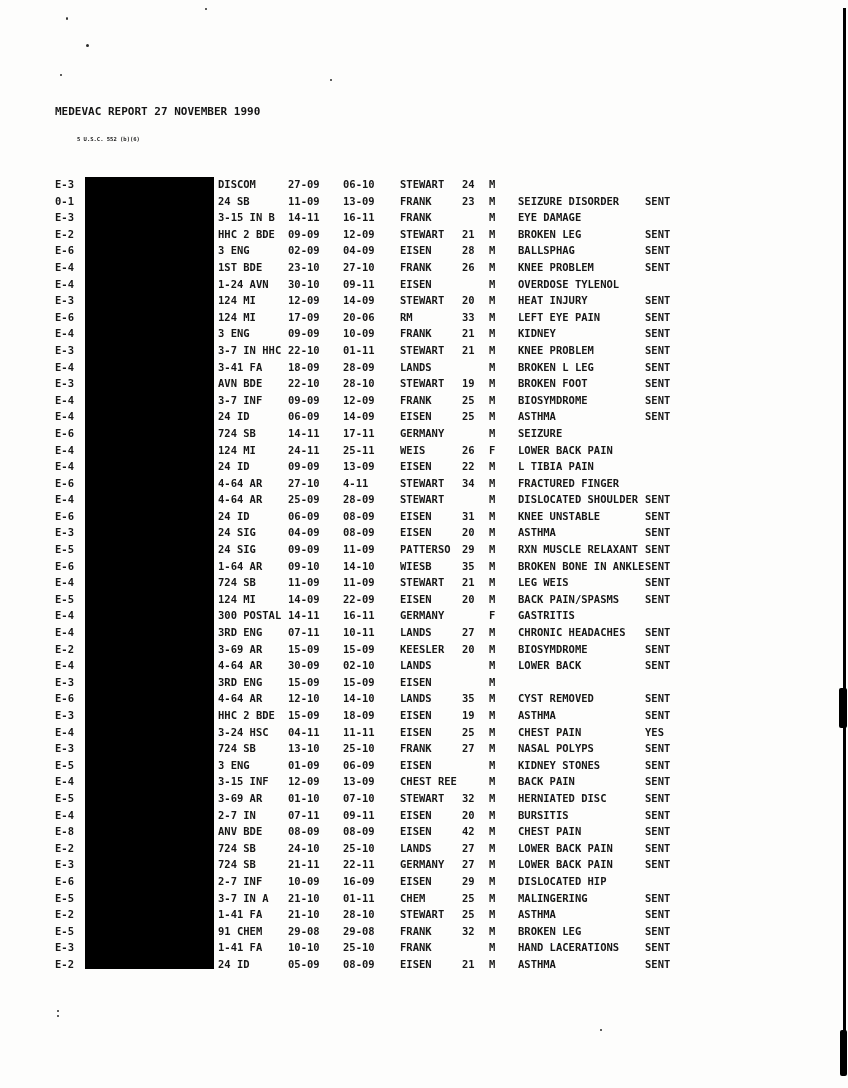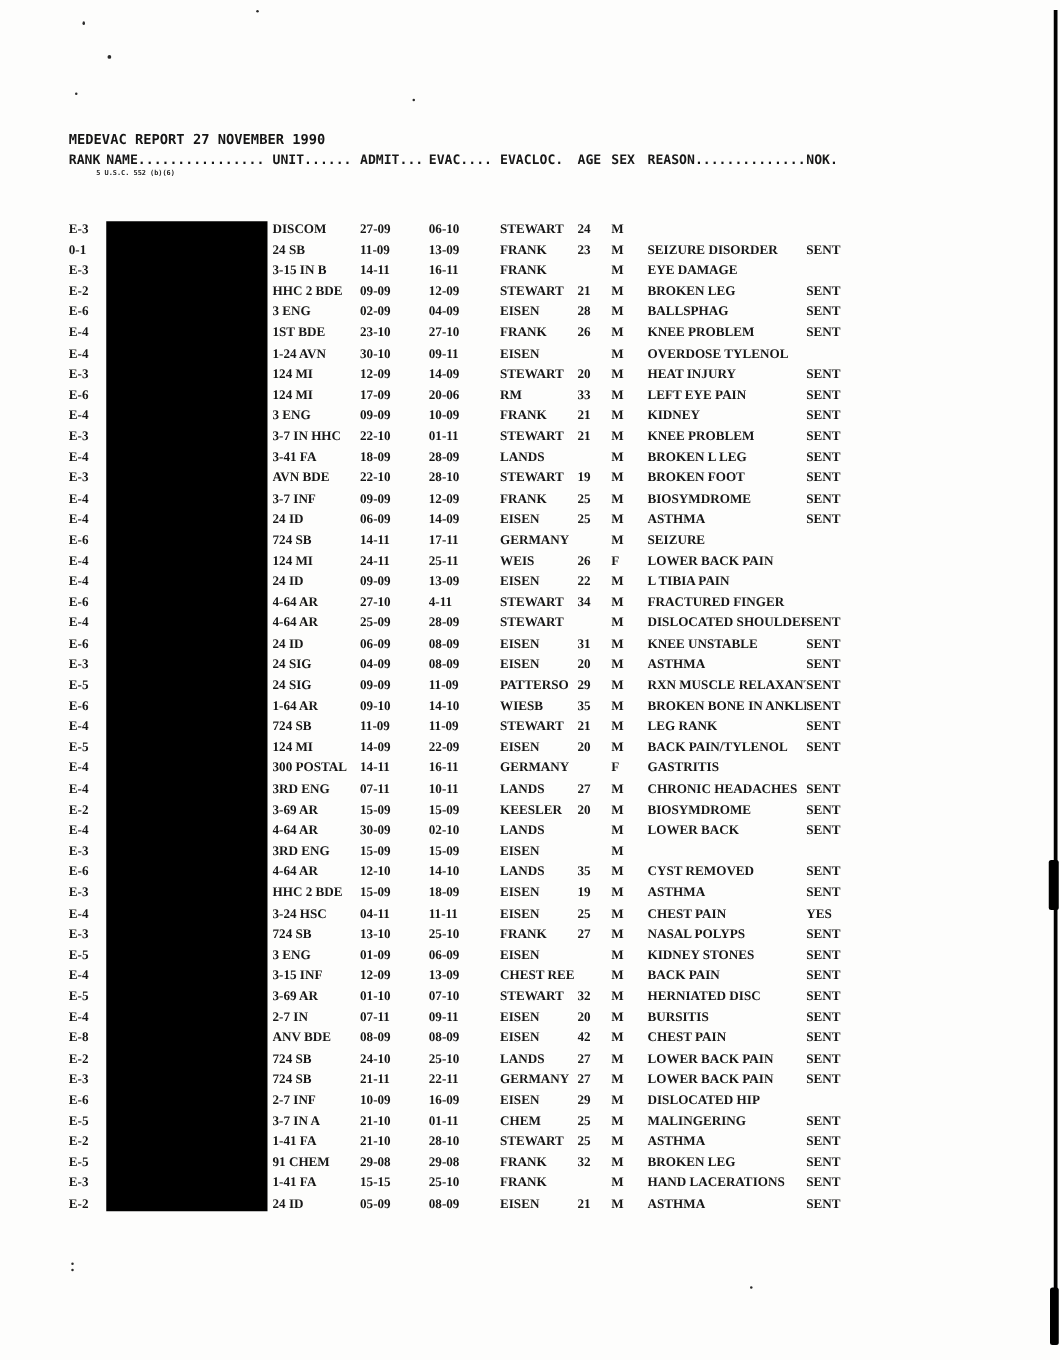--- a/index.html
+++ b/index.html
@@ -36,21 +36,20 @@
     top: 136px;
     font-size: 5.5px;
     font-weight: 700;
     color: #222;
     white-space: pre;
   }
   .table-body {
     position: absolute;
     left: 55px;
     top: 176px;
-    font-family: Liberation Serif, serif;
   }
   .grid-row {
     display: grid;
     grid-template-columns: 30px 133px 70px 55px 57px 62px 27px 29px 127px 43px;
     height: 16.6px;
     line-height: 16.6px;
     font-size: 10.5px;
     font-weight: 700;
     white-space: pre;
     color: #171717;
@@ -106,32 +105,20 @@
   .s7 { left: 57px;  top: 1015px; width: 2px; height: 2px; }
   .s8 { left: 600px; top: 1029px; width: 2px; height: 2px; }
 </style>
 </head>
 <body>
 
 <div class="page">
 
   <div class="doc-title">MEDEVAC REPORT 27 NOVEMBER 1990</div>
 
-  <div class="col-header grid-row">
-    <span class="cell">RANK</span>
-    <span class="cell">NAME................</span>
-    <span class="cell">UNIT......</span>
-    <span class="cell">ADMIT...</span>
-    <span class="cell">EVAC....</span>
-    <span class="cell">EVACLOC.</span>
-    <span class="cell">AGE</span>
-    <span class="cell">SEX</span>
-    <span class="cell">REASON..............</span>
-    <span class="cell">NOK.</span>
-  </div>
 
   <div class="privacy-note">5 U.S.C. 552 (b)(6)</div>
 
   <div class="table-body">
   <div class="grid-row">
     <span class="cell">E-3</span>
     <span class="cell"></span>
     <span class="cell">DISCOM</span>
     <span class="cell">27-09</span>
     <span class="cell">06-10</span>
@@ -443,34 +430,34 @@
 
   <div class="grid-row">
     <span class="cell">E-4</span>
     <span class="cell"></span>
     <span class="cell">724 SB</span>
     <span class="cell">11-09</span>
     <span class="cell">11-09</span>
     <span class="cell">STEWART</span>
     <span class="cell">21</span>
     <span class="cell">M</span>
-    <span class="cell">LEG RANK</span>
+    <span class="cell">LEG WEIS</span>
     <span class="cell">SENT</span>
   </div>
 
   <div class="grid-row">
     <span class="cell">E-5</span>
     <span class="cell"></span>
     <span class="cell">124 MI</span>
     <span class="cell">14-09</span>
     <span class="cell">22-09</span>
     <span class="cell">EISEN</span>
     <span class="cell">20</span>
     <span class="cell">M</span>
-    <span class="cell">BACK PAIN/TYLENOL</span>
+    <span class="cell">BACK PAIN/SPASMS</span>
     <span class="cell">SENT</span>
   </div>
 
   <div class="grid-row">
     <span class="cell">E-4</span>
     <span class="cell"></span>
     <span class="cell">300 POSTAL</span>
     <span class="cell">14-11</span>
     <span class="cell">16-11</span>
     <span class="cell">GERMANY</span>
@@ -724,21 +711,21 @@
     <span class="cell">32</span>
     <span class="cell">M</span>
     <span class="cell">BROKEN LEG</span>
     <span class="cell">SENT</span>
   </div>
 
   <div class="grid-row">
     <span class="cell">E-3</span>
     <span class="cell"></span>
     <span class="cell">1-41 FA</span>
-    <span class="cell">15-15</span>
+    <span class="cell">10-10</span>
     <span class="cell">25-10</span>
     <span class="cell">FRANK</span>
     <span class="cell"></span>
     <span class="cell">M</span>
     <span class="cell">HAND LACERATIONS</span>
     <span class="cell">SENT</span>
   </div>
 
   <div class="grid-row">
     <span class="cell">E-2</span>

